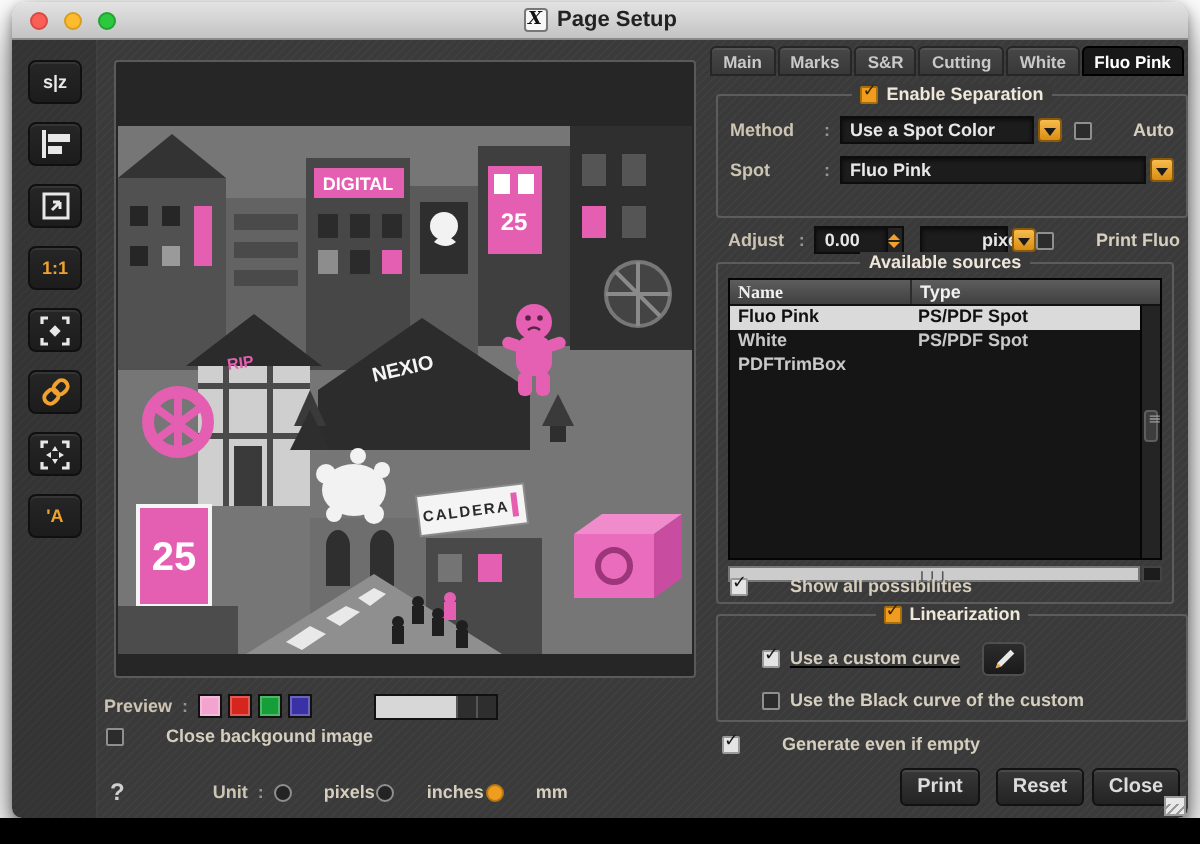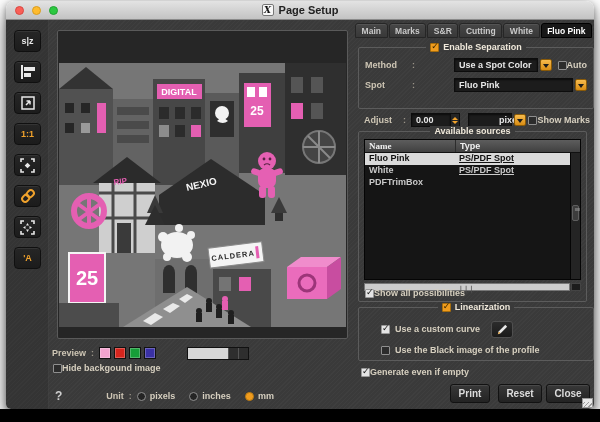--- a/index.html
+++ b/index.html
@@ -55,27 +55,27 @@
 
   
   .cb { width:9px; height:9px; background:#2c2c2c; border:1px solid #8f8f8f; border-radius:1px;
     position:relative; flex:none; }
   .cb.checked { background:#e4e4e4; border-color:#9a9a9a; }
   .cb.checked::after { content:"✓"; position:absolute; left:0px; top:-3px; font:bold 9px "DejaVu Sans", sans-serif; color:#151515; }
   .ocb { width:9px; height:9px; background:#f09c1e; border:1px solid #a86e0c; border-radius:1px; position:relative; flex:none; }
   .ocb::after { content:"✓"; position:absolute; left:0px; top:-3px; font:bold 9px "DejaVu Sans", sans-serif; color:#3a2700; }
   .radio { width:9px; height:9px; border-radius:50%; background:#242424; border:1px solid #8f8f8f; flex:none; }
   .radio.sel { background:#f09c1e; border-color:#b87912; }
-  .cbrow { display:flex; align-items:center; gap:0; }
+  .cbrow { display:flex; align-items:center; gap:21px; }
 
   .hidebg { position:absolute; left:47px; top:343px; }
 
   .unit-row { position:absolute; left:49px; top:369px; display:flex; align-items:center; }
   .help-q { font:bold 12px "Liberation Sans", sans-serif; color:#cfcfcf; margin-right:44px; }
-  .unit-row .opt { display:flex; align-items:center; gap:4px; margin-right:14px; }
+  .unit-row .opt { display:flex; align-items:center; gap:16px; margin-right:1px; }
 
   
   .tabs { position:absolute; left:349px; top:3px; width:238px; height:16px; display:flex; }
   .tab { flex:1 1 auto; height:15px; background:linear-gradient(#474747,#383838); border:1px solid #262626;
     border-radius:3px 3px 0 0; margin-right:1px; color:#c9c9c9; font:bold 8.5px "Liberation Sans", sans-serif;
     display:flex; align-items:center; justify-content:center; box-shadow:inset 0 1px 0 rgba(255,255,255,.07); white-space:nowrap; padding:0 4px; }
   .tab.active { background:#181818; color:#ffffff; border-color:#000; box-shadow:none; }
 
   
   .gbox { position:absolute; border:1px solid #5c5c5c; border-radius:2px; }
@@ -84,21 +84,21 @@
   .legend .ltext { font:bold 9px "Liberation Sans", sans-serif; color:#efe8da; white-space:nowrap; }
 
   .g-sep { left:352px; top:27px; width:236px; height:62px; }
   .g-src { left:352px; top:111px; width:229px; height:171px; }
   .g-lin { left:352px; top:287px; width:236px; height:54px; }
 
   .frow { position:absolute; left:6px; right:6px; height:14px; display:flex; align-items:center; }
   .flabel { width:42px; font:bold 9px "Liberation Sans", sans-serif; color:#cdc5b4; }
   .dd { flex:1 1 auto; height:14px; background:#1c1c1c; border:1px solid #0d0d0d;
     box-shadow:inset 0 1px 2px rgba(0,0,0,.6); color:#e8e8e8; font:bold 9px "Liberation Sans", sans-serif;
-    line-height:12px; padding-left:4px; display:flex; align-items:center;margin-left:34px; }
+    line-height:12px; padding-left:4px; display:flex; align-items:center; }
   .ddbtn { width:12px; height:12px; margin-left:2px; flex:none; background:linear-gradient(#f7bb4d,#d98d14);
     border:1px solid #8a5a08; border-radius:2px; position:relative; }
   .ddbtn::after { content:""; position:absolute; left:2px; top:4px; border-left:3px solid transparent;
     border-right:3px solid transparent; border-top:4px solid #1b1b1b; }
 
   .adjust-row { position:absolute; left:358px; top:93px; right:4px; height:14px; display:flex; align-items:center; }
   .inp { width:40px; height:14px; background:#1c1c1c; border:1px solid #0d0d0d; color:#e8e8e8;
     font:bold 9px "Liberation Sans", sans-serif; display:flex; align-items:center; padding-left:4px;
     box-shadow:inset 0 1px 2px rgba(0,0,0,.6); }
   .spin { width:9px; height:14px; display:flex; flex-direction:column; justify-content:center; gap:1px; align-items:center;
@@ -108,31 +108,31 @@
   .spin .dn { border-top:3px solid #f0a22c; }
   .unit-dd { width:44px; flex:none; margin-left:8px;padding-left:30px; }
 
   
   .tbl { position:absolute; left:5px; top:7px; right:5px; height:141px; background:#151515; border:1px solid #050505; }
   .thead { display:flex; height:13px; background:linear-gradient(#5d5d5d,#404040); border-bottom:1px solid #111; }
   .th { font:bold 9px "Liberation Sans", sans-serif; color:#f0f0f0; padding:1px 0 0 4px; }
   .th.c1 { width:90px;font-family:Liberation Serif, serif; } .th.c2 { flex:1; border-left:1px solid #2c2c2c; }
   .trow { display:flex; height:12px; font:bold 9px "Liberation Sans", sans-serif; color:#c9c9c9; }
   .trow.sel { background:#dadada; color:#101010; }
-  .td.c1 { width:90px; padding-left:4px; } .td.c2 { flex:1; padding-left:4px;text-decoration:underline; }
+  .td.c1 { width:90px; padding-left:4px; } .td.c2 { flex:1; padding-left:4px; }
   .vsb { position:absolute; right:0; top:13px; bottom:0; width:10px; background:#242424; border-left:1px solid #050505; }
   .vthumb { position:absolute; left:1px; right:1px; top:52px; height:16px; background:#3d3d3d; border:1px solid #5e5e5e; border-radius:2px; }
   .vthumb::after { content:"≡"; position:absolute; left:1px; top:-1px; color:#9a9a9a; font:8px "DejaVu Sans", sans-serif; }
   .hsb { position:absolute; left:5px; right:16px; top:151px; height:8px; background:#cccccc; border:1px solid #777; }
   .hgrip { position:absolute; left:46%; top:1px; color:#555; font:bold 7px "DejaVu Sans Mono", monospace; letter-spacing:1px; }
   .hcorner { position:absolute; right:5px; top:151px; width:10px; height:8px; background:#1c1c1c; border:1px solid #444; }
   .showall { position:absolute; left:6px; top:156px; }
 
   
-  .lin-row1 { position:absolute; left:22px; top:12px; height:18px; display:flex; align-items:center; gap:5px; }
+  .lin-row1 { position:absolute; left:22px; top:12px; height:18px; display:flex; align-items:center; gap:5px;text-decoration:underline; }
   .lin-row2 { position:absolute; left:22px; top:36px; height:12px; display:flex; align-items:center; gap:5px; }
   .pencil-btn { width:22px; height:17px; margin-left:6px; background:linear-gradient(#2c2c2c,#1a1a1a);
     border:1px solid #4f4f4f; border-radius:3px; display:flex; align-items:center; justify-content:center; }
 
   .cb-label { font:bold 9px "Liberation Sans", sans-serif; color:#d6cfbf; white-space:nowrap; }
 
   .generate-row { position:absolute; left:355px; top:347px; }
 
   .btnbar { position:absolute; top:364px; height:19px; }
   .btn { position:absolute; top:0; height:19px; background:linear-gradient(#383838,#232323);
@@ -342,21 +342,21 @@
       <span class="swatch" style="background:#3a31a5"></span>
       <span class="density-bar">
         <span class="density-light"></span>
         <span class="density-dark"></span>
         <span class="density-dark"></span>
       </span>
     </div>
 
     <div class="hidebg cbrow">
       <span class="cb"></span>
-      <span class="cb-label">Hide backgound image</span>
+      <span class="cb-label">Close backgound image</span>
     </div>
 
     <div class="unit-row">
       <span class="help-q">?</span>
       <span class="lbl">Unit</span>
       <span class="colon">:</span>
       <span class="opt">
         <span class="radio"></span>
         <span class="cb-label">pixels</span>
       </span>
@@ -409,21 +409,21 @@
       <span class="colon">:</span>
       <span class="inp">0.00</span>
       <span class="spin">
           <i class="up"></i>
           <i class="dn"></i>
         </span>
       <span class="dd unit-dd">pixel</span>
       <span class="ddbtn"></span>
       <span class="cbrow" style="margin-left:auto">
         <span class="cb"></span>
-        <span class="cb-label">Show Marks</span>
+        <span class="cb-label">Print Fluo</span>
       </span>
     </div>
 
     <div class="gbox g-src">
       <div class="legend">
           <span class="pill">
         <span class="ltext">Available sources</span>
       </span>
         </div>
       <div class="tbl">
@@ -468,21 +468,21 @@
         <span class="cb-label">Use a custom curve</span>
         <span class="pencil-btn">
           <svg width="13" height="13" viewBox="0 0 14 14">
             <path d="M2 12 L3 9 L10 2 L12 4 L5 11 Z" fill="#e8e8e8"></path>
             <path d="M2 12 L3.2 9.4 L4.8 10.8 Z" fill="#f0a22c"></path>
           </svg>
         </span>
       </div>
       <div class="lin-row2">
         <span class="cb"></span>
-        <span class="cb-label">Use the Black image of the profile</span>
+        <span class="cb-label">Use the Black curve of the custom</span>
       </div>
     </div>
 
     <div class="generate-row cbrow">
       <span class="cb checked"></span>
       <span class="cb-label">Generate even if empty</span>
     </div>
 
     <div class="btnbar">
       <div class="btn btn-print">Print</div>

